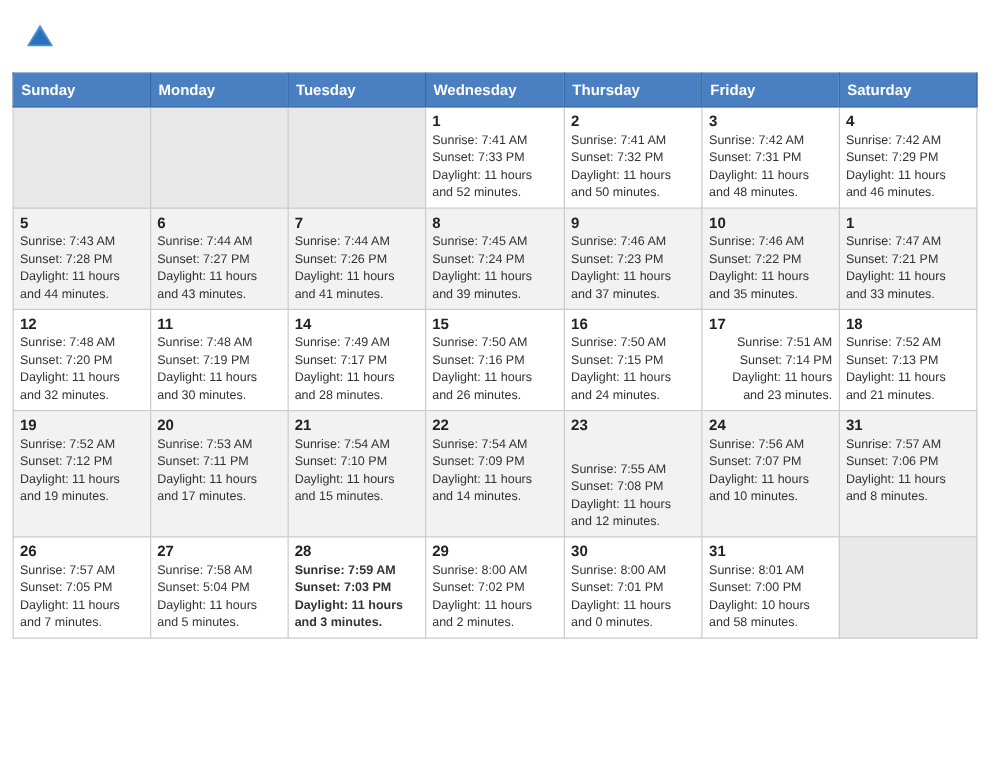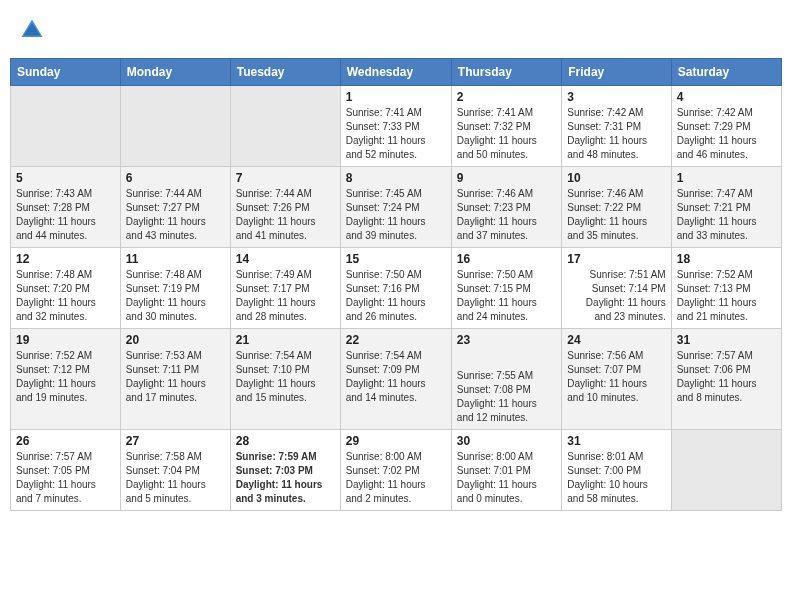--- a/index.html
+++ b/index.html
@@ -327,21 +327,21 @@
         <td>
           <div class="day-number">26</div>
           <div class="day-info" style="white-space: pre-line;">Sunrise: 7:57 AM
 Sunset: 7:05 PM
 Daylight: 11 hours
 and 7 minutes.</div>
         </td>
         <td>
           <div class="day-number">27</div>
           <div class="day-info" style="white-space: pre-line;">Sunrise: 7:58 AM
-Sunset: 7:04 PM
+Sunset: 5:04 PM
 Daylight: 11 hours
 and 5 minutes.</div>
         </td>
         <td>
           <div class="day-number">28</div>
           <div class="day-info" style="white-space: pre-line; font-weight: bold;">Sunrise: 7:59 AM
 Sunset: 7:03 PM
 Daylight: 11 hours
 and 3 minutes.</div>
         </td>

